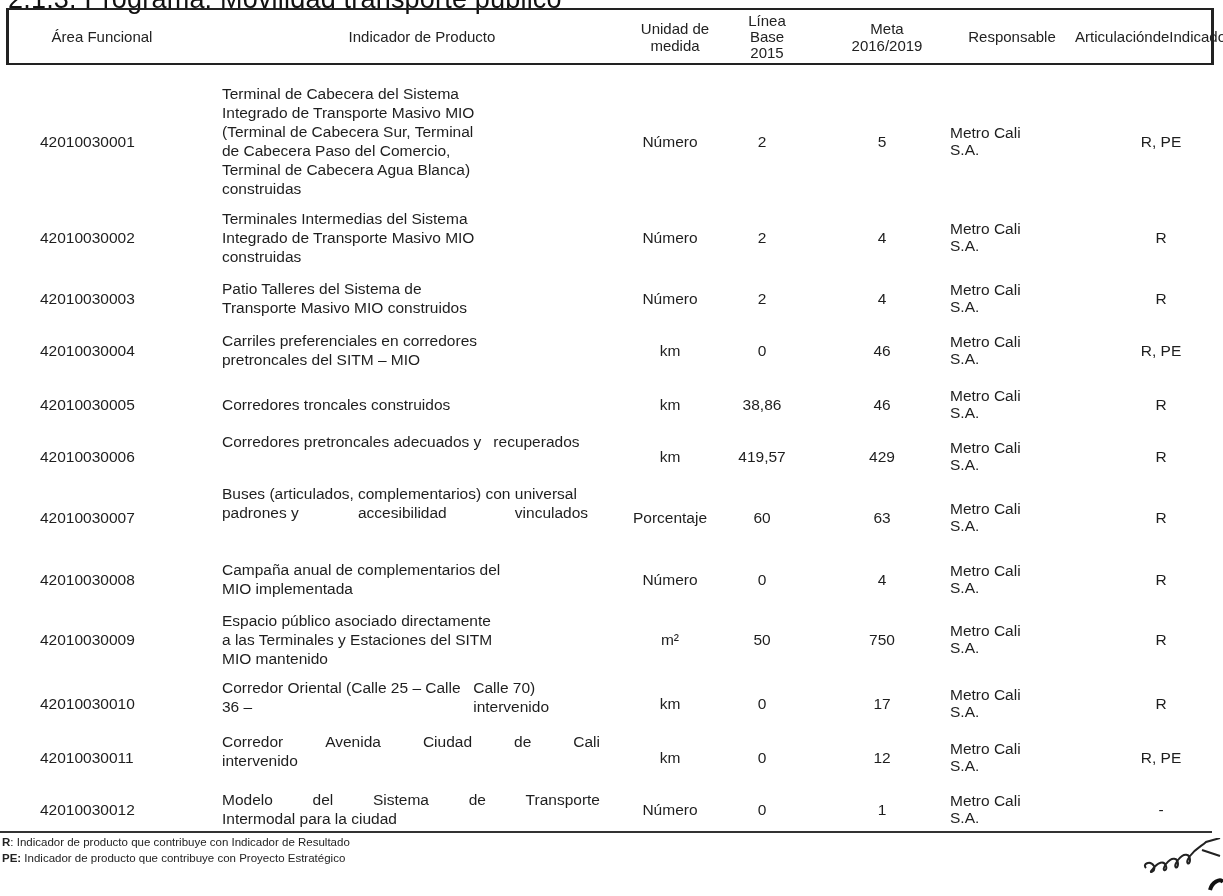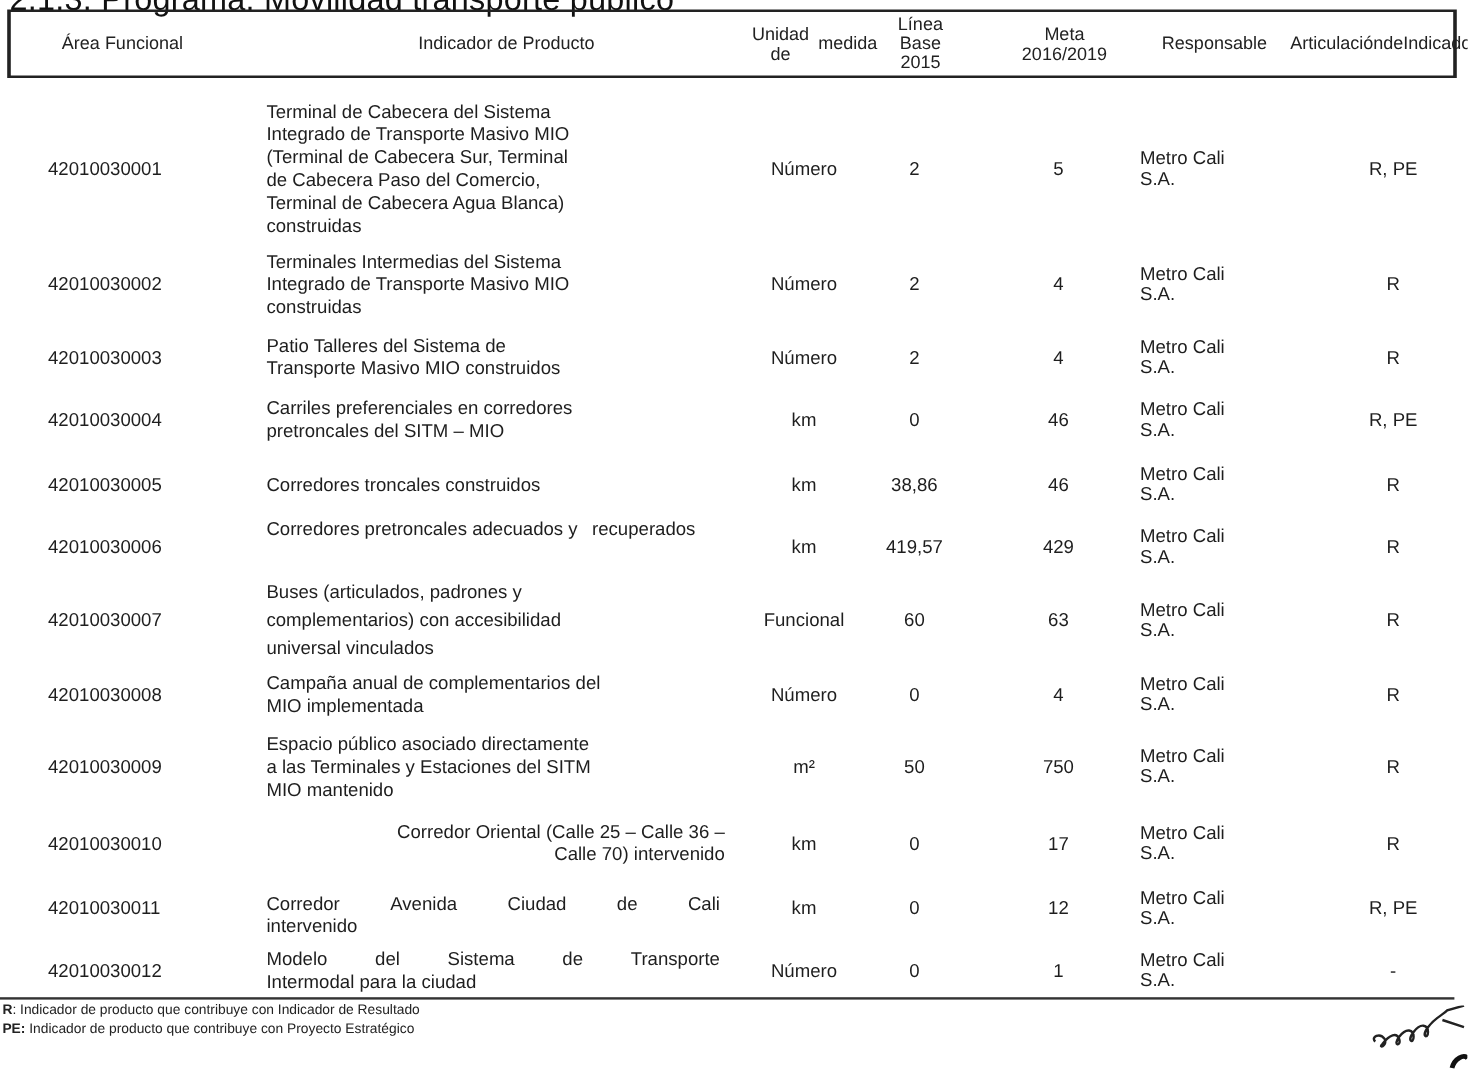--- a/index.html
+++ b/index.html
@@ -31,21 +31,21 @@
   .signature { position:absolute; left:1140px; top:838px; }
 </style>
 </head>
 <body>
 
 <div class="title">2.1.3. Programa: Movilidad transporte público</div>
 
 <div class="header">
   <div class="hcell" style="left:8px;width:170px;">Área Funcional</div>
   <div class="hcell" style="left:222px;width:382px;">Indicador de Producto</div>
-  <div class="hcell" style="left:610px;width:112px;flex-direction:row;text-align:center;">
+  <div class="hcell" style="left:610px;width:112px;flex-direction:column;text-align:center;">
     <span>Unidad de</span>
     <span>medida</span>
   </div>
   <div class="hcell" style="left:722px;width:72px;flex-direction:column;line-height:16px;">
     <span>Línea</span>
     <span>Base</span>
     <span>2015</span>
   </div>
   <div class="hcell" style="left:826px;width:104px;flex-direction:column;">
     <span>Meta</span>
@@ -156,26 +156,26 @@
     <div class="c meta">429</div>
     <div class="c resp" style="flex-direction:column;justify-content:center;align-items:flex-start;">
       <span>Metro Cali</span>
       <span>S.A.</span>
     </div>
     <div class="c art">R</div>
   </div>
 
   <div class="row" style="top:418px;height:66px;">
     <div class="c code">42010030007</div>
-    <div class="c ind" style="flex-direction:column;justify-content:space-between;align-items:flex-start;">
+    <div class="c ind" style="flex-direction:row;justify-content:space-between;align-items:flex-start;">
       <span>Buses (articulados, padrones y</span>
       <span>complementarios) con accesibilidad</span>
       <span>universal vinculados</span>
     </div>
-    <div class="c unit">Funcional</div>
+    <div class="c unit">Porcentaje</div>
     <div class="c base">60</div>
     <div class="c meta">63</div>
     <div class="c resp" style="flex-direction:column;justify-content:center;align-items:flex-start;">
       <span>Metro Cali</span>
       <span>S.A.</span>
     </div>
     <div class="c art">R</div>
   </div>
 
   <div class="row" style="top:488px;height:50px;">
@@ -206,37 +206,37 @@
     <div class="c meta">750</div>
     <div class="c resp" style="flex-direction:column;justify-content:center;align-items:flex-start;">
       <span>Metro Cali</span>
       <span>S.A.</span>
     </div>
     <div class="c art">R</div>
   </div>
 
   <div class="row" style="top:612px;height:50px;">
     <div class="c code">42010030010</div>
-    <div class="c ind" style="flex-direction:column;justify-content:center;align-items:flex-end;">
+    <div class="c ind" style="flex-direction:row;justify-content:center;align-items:flex-start;">
       <span>Corredor Oriental (Calle 25 – Calle 36 –</span>
       <span>Calle 70) intervenido</span>
     </div>
     <div class="c unit">km</div>
     <div class="c base">0</div>
     <div class="c meta">17</div>
     <div class="c resp" style="flex-direction:column;justify-content:center;align-items:flex-start;">
       <span>Metro Cali</span>
       <span>S.A.</span>
     </div>
     <div class="c art">R</div>
   </div>
 
   <div class="row" style="top:666px;height:50px;padding-left:16px;">
     <div class="c code">42010030011</div>
-    <div class="c ind just" style="flex-direction:column;justify-content:flex-end;align-items:stretch;width:378px;">
+    <div class="c ind just" style="flex-direction:column;justify-content:flex-start;align-items:stretch;width:378px;">
       <span style="display:flex;justify-content:space-between;">
           <span>Corredor</span>
           <span>Avenida</span>
           <span>Ciudad</span>
           <span>de</span>
           <span>Cali</span>
         </span>
       <span>intervenido</span>
     </div>
     <div class="c unit">km</div>

